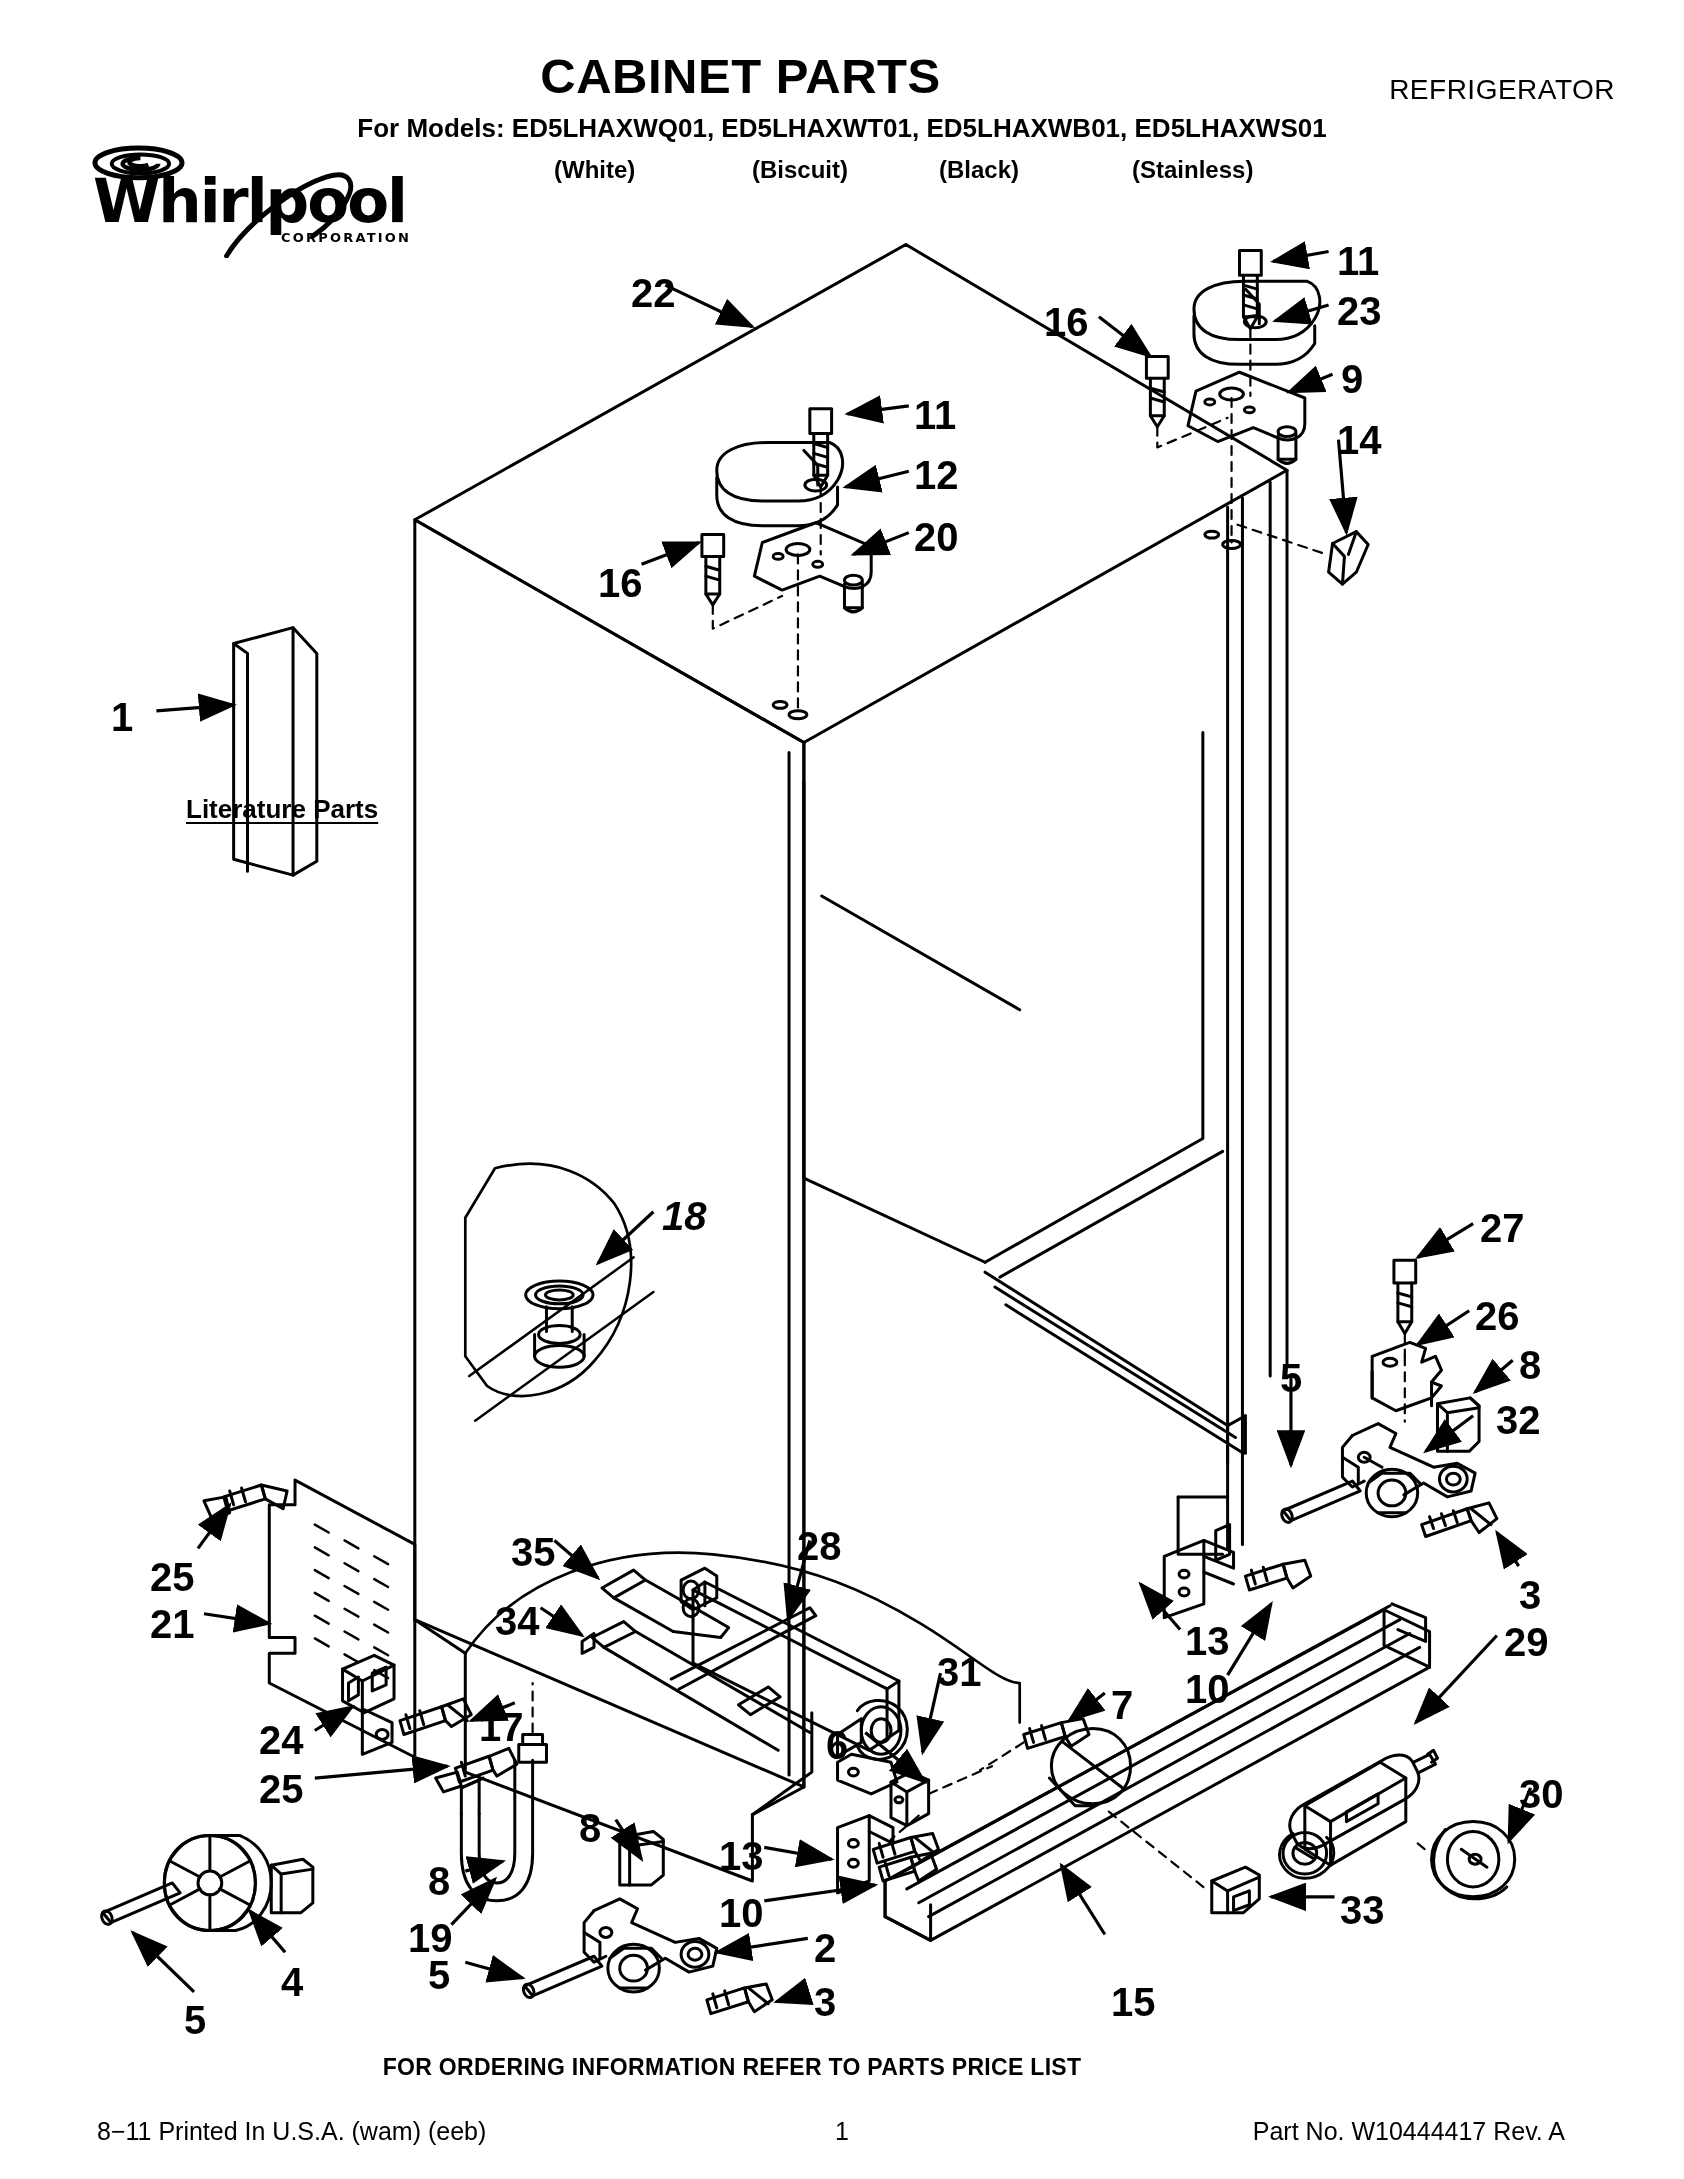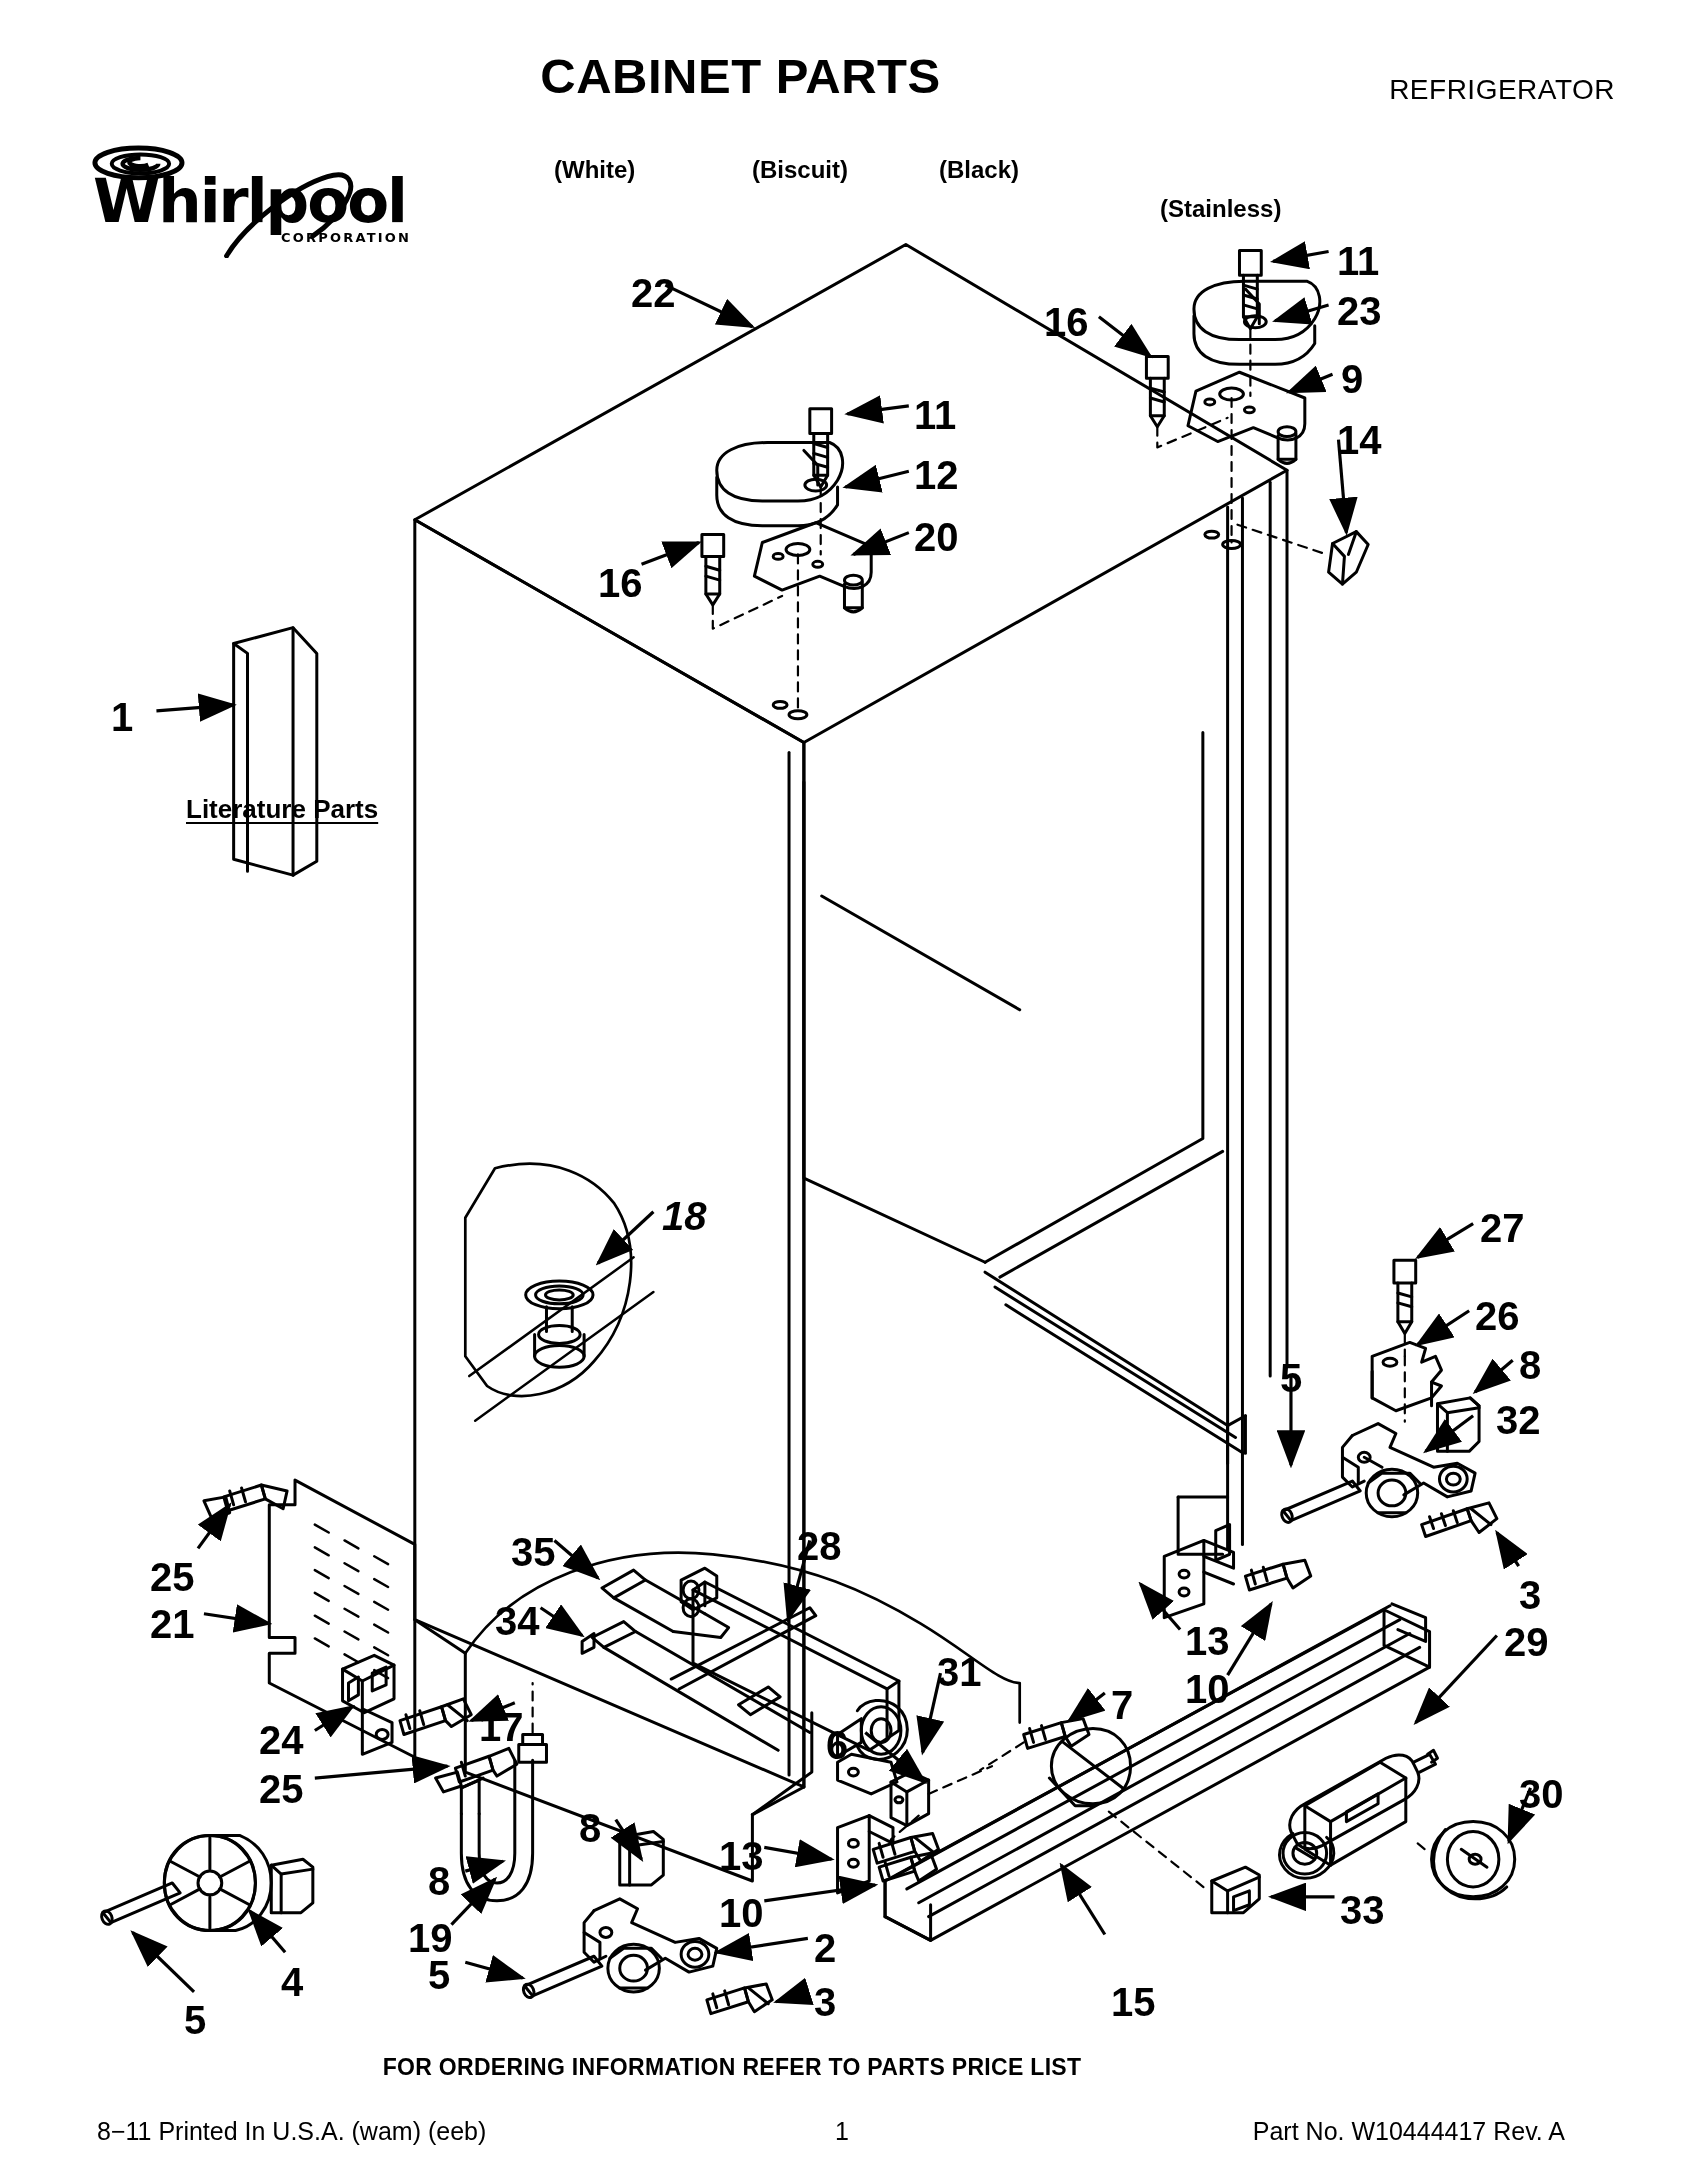--- a/index.html
+++ b/index.html
@@ -24,21 +24,21 @@
     font-size:26px;font-weight:bold;
   }
   #colors{
     position:absolute;left:0;top:156px;width:1684px;
     font-size:24px;font-weight:bold;
   }
   #colors span{position:absolute;}
   #c0{left:554px;}
   #c1{left:752px;}
   #c2{left:939px;}
-  #c3{left:1160px;margin-top:39px;}
+  #c3{left:1132px;}
 
   
   #logo{position:absolute;left:87px;top:139px;width:287px;height:119px;}
   #logo .wordmark{
     position:absolute;left:6px;top:26px;
     font-size:61px;font-weight:bold;letter-spacing:-2px;
     font-family:"DejaVu Sans", sans-serif;
   }
   #logo .corp{
     position:absolute;left:194px;top:91px;
@@ -80,20 +80,21 @@
     vector-effect:non-scaling-stroke;
   }
 </style>
 </head>
 <body>
 
 <div id="page">
 
   <div id="title">CABINET PARTS</div>
   <div id="refrigerator">REFRIGERATOR</div>
+  <div id="models">For Models: ED5LHAXWQ01, ED5LHAXWT01, ED5LHAXWB01, ED5LHAXWS01</div>
   <div id="colors">
     <span id="c0">(White)</span>
     <span id="c1">(Biscuit)</span>
     <span id="c2">(Black)</span>
     <span id="c3">(Stainless)</span>
   </div>
 
   <div id="logo">
     <svg width="287" height="119" viewBox="0 0 290 120">
 

